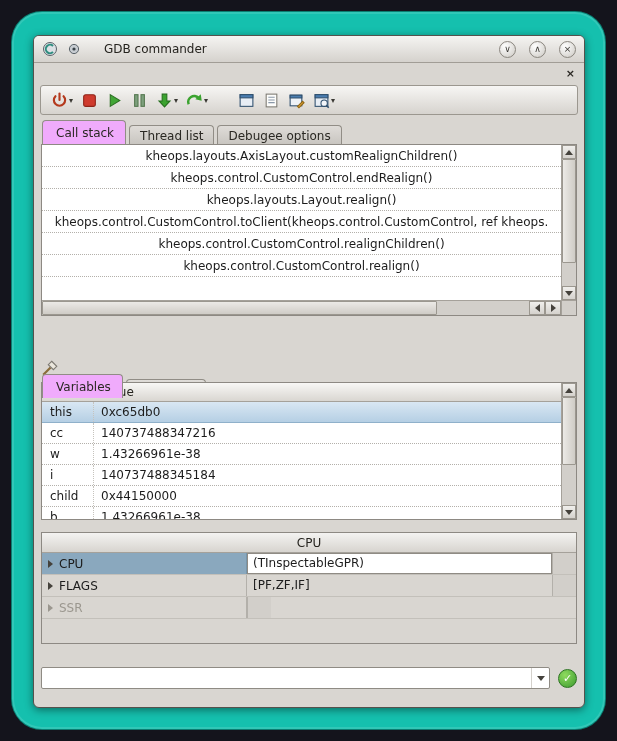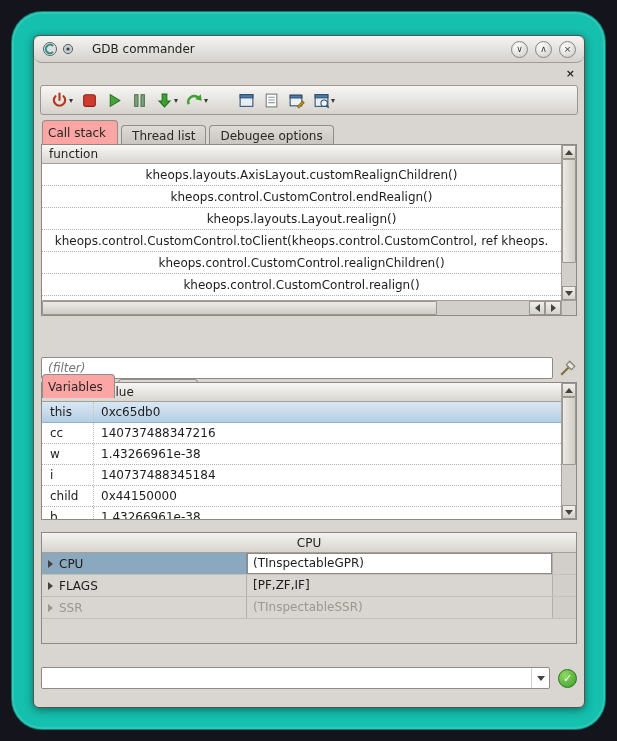--- a/index.html
+++ b/index.html
@@ -25,21 +25,21 @@
     border-radius: 6px;
     box-shadow: 0 2px 8px rgba(0,0,0,0.45);
     overflow: hidden;
   }
   
   .titlebar {
     height: 27px;
     background: linear-gradient(#f5f4f2, #d5d2cd);
     border-bottom: 1px solid #a19d96;
     display: flex; align-items: center;
-    padding: 0 8px; gap: 4px; border-radius: 8px;
+    padding: 0 8px; gap: 10px;
   }
   .titlebar .app-icon, .titlebar .sub-icon { width: 16px; height: 16px; flex: 0 0 auto; }
   .titlebar .sub-icon { width: 12px; height: 12px; }
   .title-text { flex: 1; padding-left: 14px; color: #26241f; }
   .tb-btn {
     width: 17px; height: 17px; border-radius: 50%;
     background: radial-gradient(circle at 35% 30%, #ffffff, #ccc9c3);
     border: 1px solid #8a867f;
     display: flex; align-items: center; justify-content: center;
     font-size: 9px; line-height: 1; color: #3a3834; margin-left: 3px;
@@ -65,21 +65,21 @@
   
   .tabs { position: absolute; left: 8px; display: flex; align-items: flex-end; height: 24px; }
   .tab {
     padding: 3px 10px 3px 10px;
     background: linear-gradient(#dfdcd8, #c6c3be);
     border: 1px solid #918d86; border-bottom: none;
     border-radius: 4px 4px 0 0;
     margin-right: 3px; color: #2a2823; position: relative; top: 2px;
   }
   .tab.active {
-    background: #fca5a5; top: 0; padding: 5px 11px 4px 5px; z-index: 2;
+    background: #f0abfc; top: 0; padding: 5px 11px 4px 13px; z-index: 2;
   }
   .tabs1 { top: 57px; }
   .tabs2 { top: 265px; margin-top: 46px; }
   
   .panel {
     position: absolute; left: 7px; right: 7px;
     background: #ffffff; border: 1px solid #8d8983;
     display: flex; overflow: hidden;
   }
   .callstack-panel { top: 81px; height: 172px; flex-direction: column; }
@@ -278,21 +278,20 @@
 
         <div class="tabs tabs1">
           <span class="tab active">Call stack</span>
           <span class="tab">Thread list</span>
           <span class="tab">Debugee options</span>
         </div>
 
         <div class="panel callstack-panel">
           <div class="cs-main">
             <div class="cs-left">
-              <div class="col-header">function</div>
               <div class="list-row">kheops.layouts.AxisLayout.customRealignChildren()</div>
               <div class="list-row">kheops.control.CustomControl.endRealign()</div>
               <div class="list-row">kheops.layouts.Layout.realign()</div>
               <div class="list-row">kheops.control.CustomControl.toClient(kheops.control.CustomControl, ref kheops.</div>
               <div class="list-row">kheops.control.CustomControl.realignChildren()</div>
               <div class="list-row">kheops.control.CustomControl.realign()</div>
             </div>
             <div class="vscroll">
               <span class="sb-btn">
                   <span class="arrow a-up"></span>
@@ -316,21 +315,20 @@
             <span class="corner"></span>
           </div>
         </div>
 
         <div class="tabs tabs2">
           <span class="tab active">Variables</span>
           <span class="tab">Assembly</span>
         </div>
 
         <div class="filter-row">
-          <input class="filter-input" type="text" value="" placeholder="(filter)" style="">
           <svg class="wand" viewBox="0 0 16 16">
             <path d="M2 14 L8.5 7.5" stroke="#8a6d3b" stroke-width="2"></path>
             <path d="M9.5 2 L14 6.5 L11 9.5 L6.5 5 Z" fill="#ebe7dd" stroke="#7d7a73"></path>
           </svg>
         </div>
 
         <div class="panel variables-panel">
           <div class="var-left">
             <div class="var-header">
               <span class="c1">name</span>
@@ -389,21 +387,20 @@
               <span>FLAGS</span>
               </div>
             <div class="cpu-value">[PF,ZF,IF]</div>
             <div class="cpu-gutter"></div>
           </div>
           <div class="cpu-row disabled">
             <div class="cpu-name">
                 <span class="expander"></span>
               <span>SSR</span>
               </div>
-            <div class="cpu-value">(TInspectableSSR)</div>
             <div class="cpu-gutter"></div>
           </div>
         </div>
 
         <div class="bottom-row">
           <div class="combo">
             <span class="combo-text"></span>
             <span class="combo-arrow">
                 <span class="arrow a-down"></span>
               </span>

